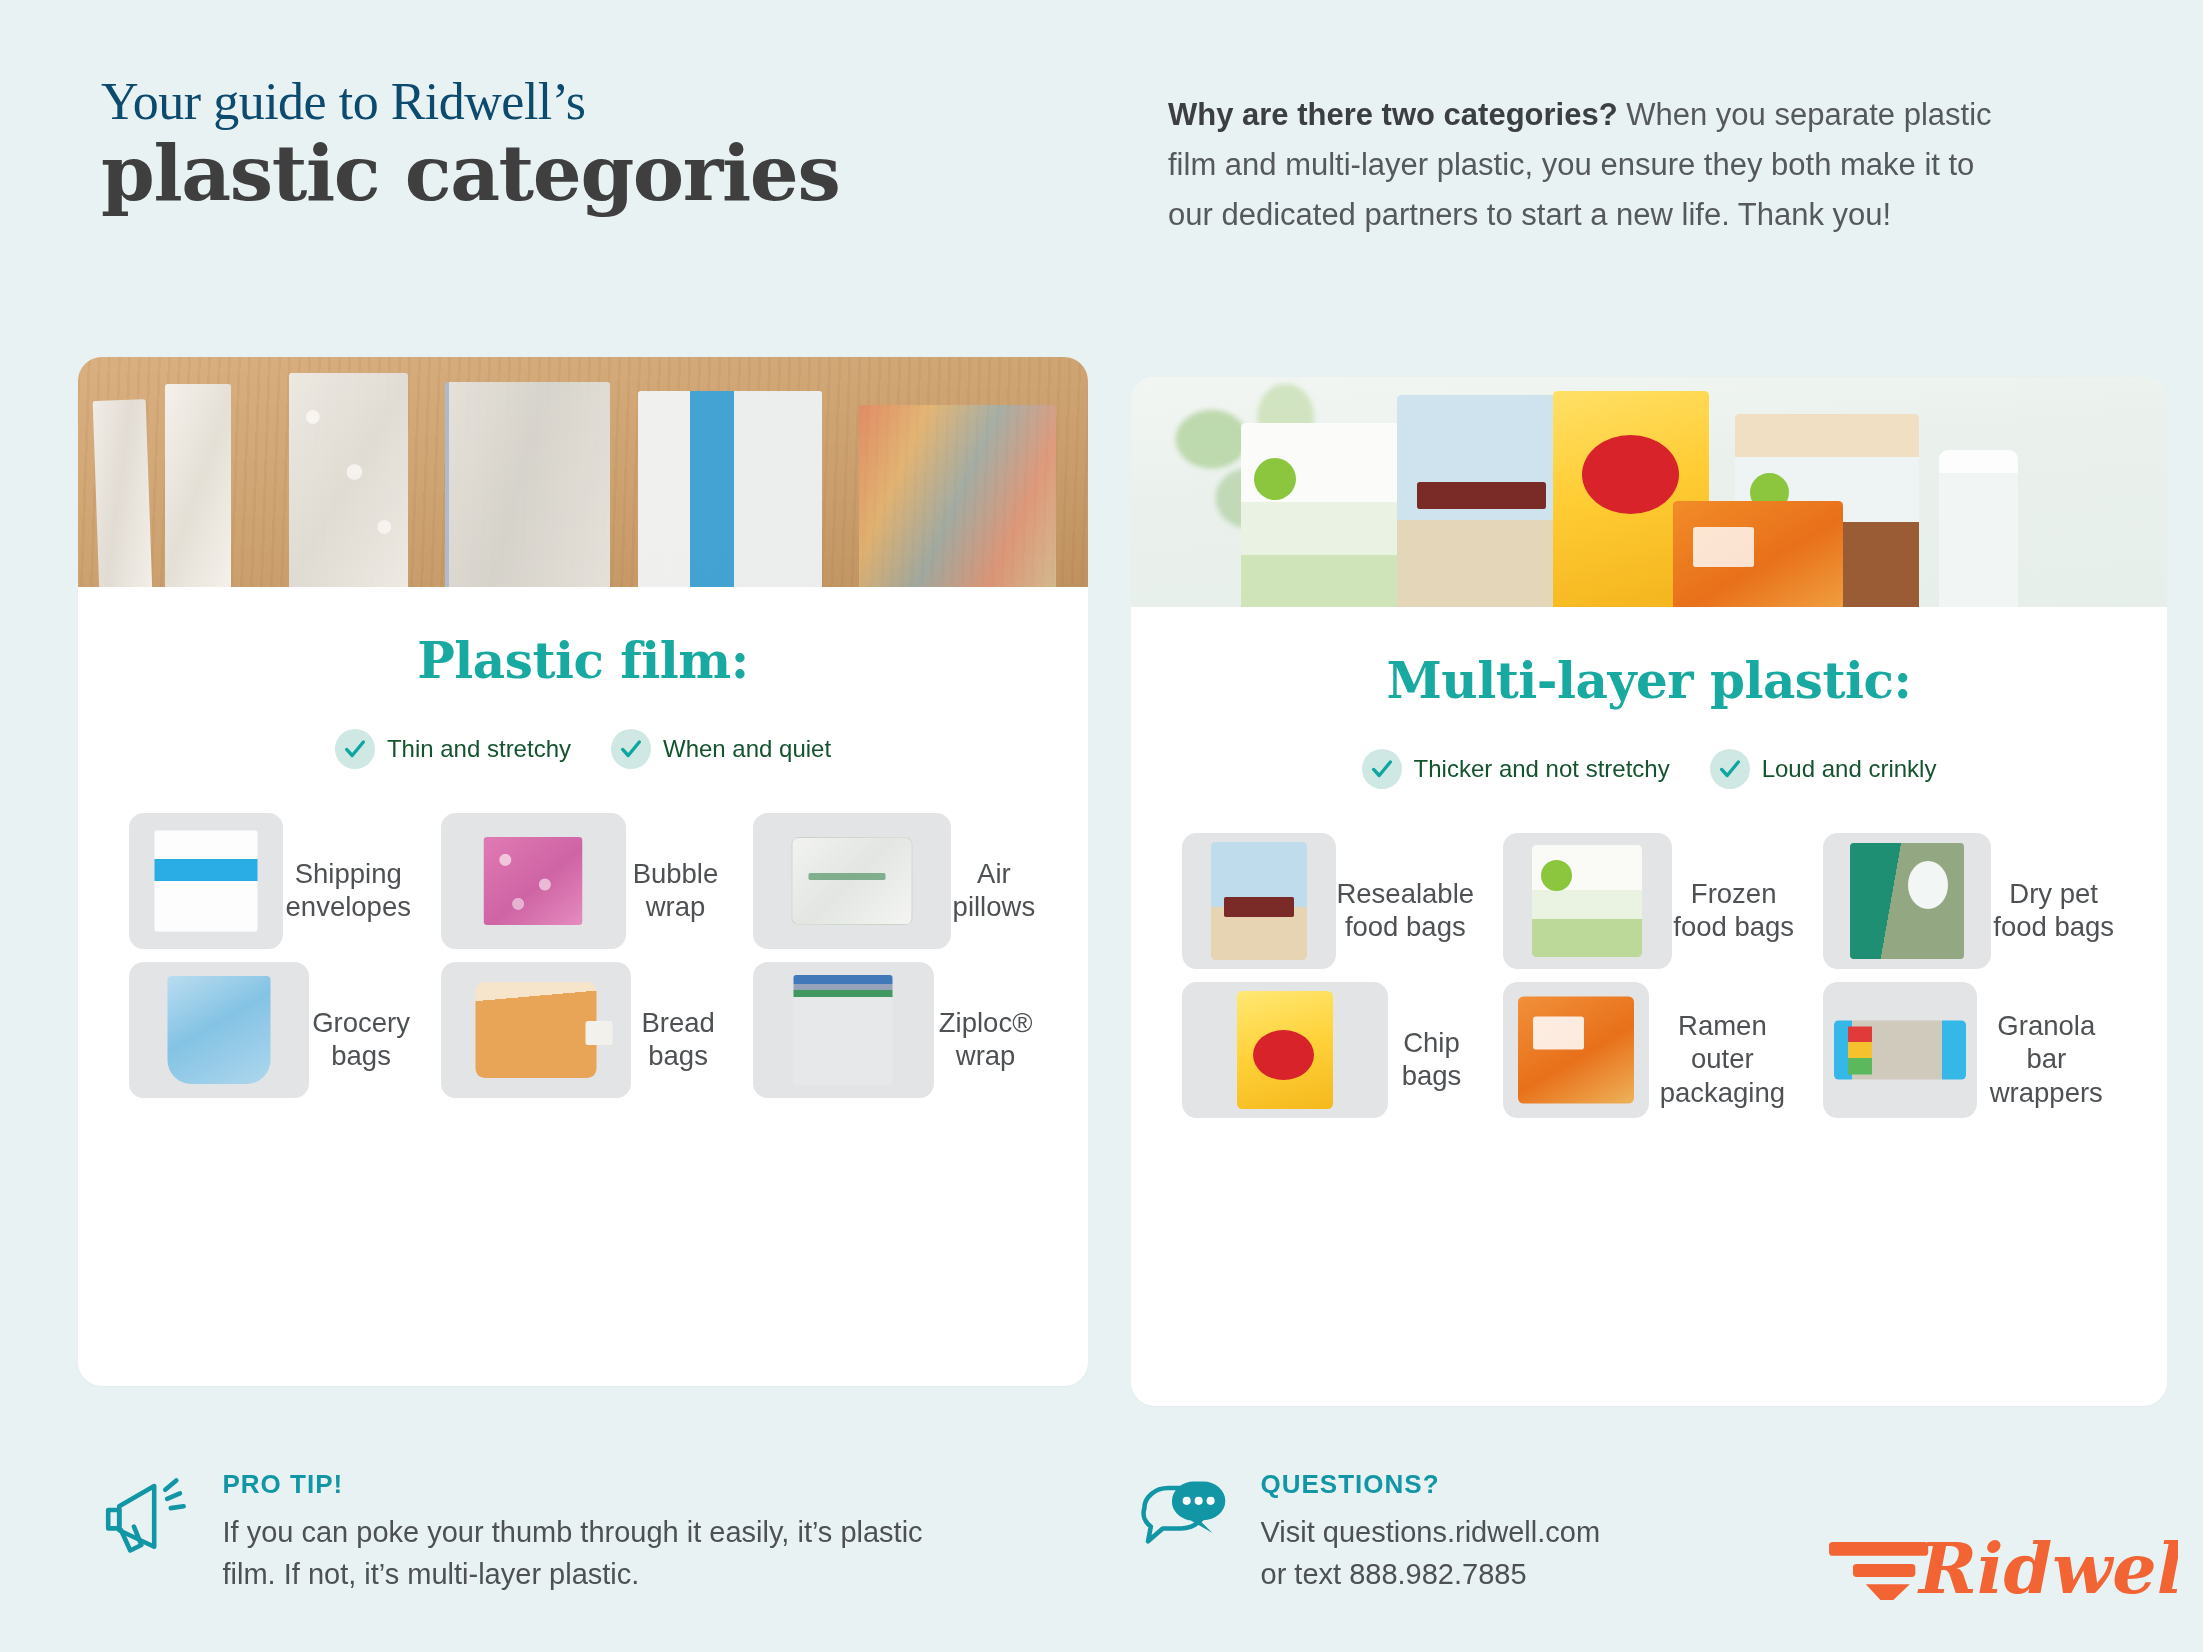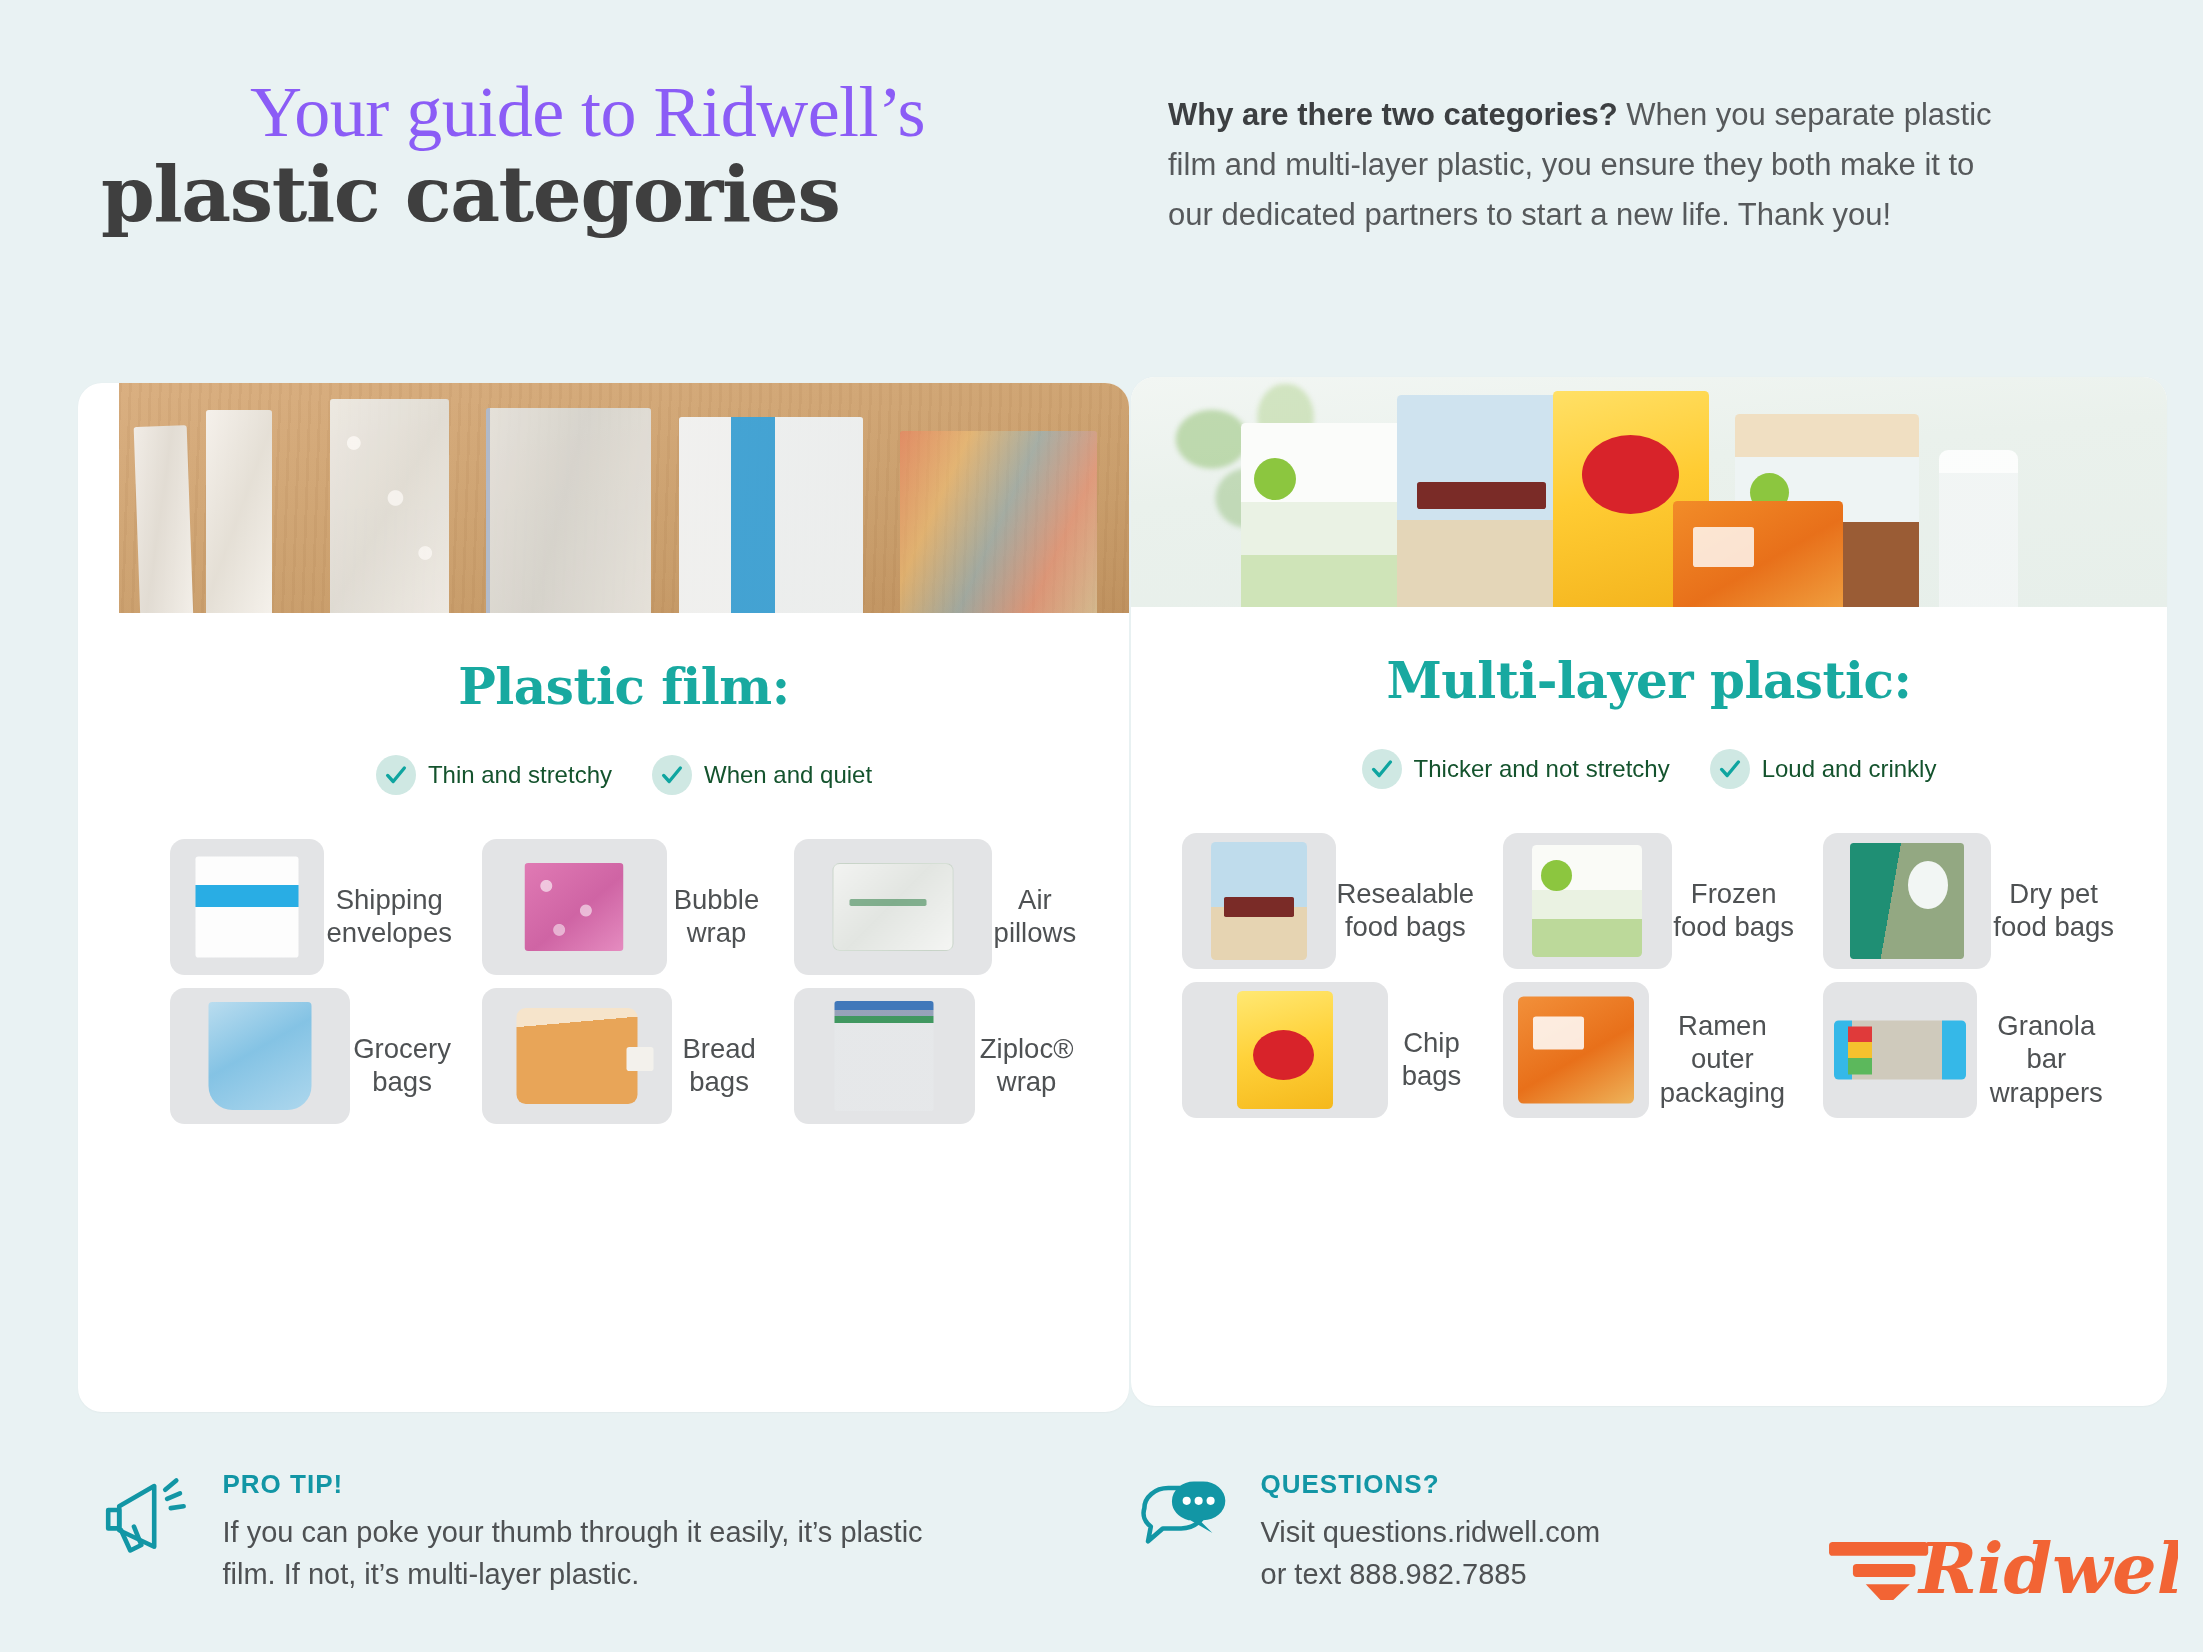--- a/index.html
+++ b/index.html
@@ -16,27 +16,26 @@
   }
 
   
   .header-left {
     position: absolute;
     left: 101px; top: 75px;
     width: 973px;
   }
   .title-line1 {
     font-family: "Liberation Serif", "DejaVu Serif", serif;
-    font-size: 72px;
+    font-size: 52px;
     font-weight: 400;
-    color: #8b5cf6;
+    color: #0c4a6e;
     letter-spacing: -0.5px;
     line-height: 1.04;
     white-space: nowrap;
-    text-align: center;
   }
   .title-line2 {
     font-family: "DejaVu Serif", "Liberation Serif", serif;
     font-size: 77px;
     font-weight: 700;
     color: #3f3f3f;
     letter-spacing: -1.4px;
     line-height: 1.05;
     margin-top: 3.7px;
     white-space: nowrap;
@@ -57,21 +56,21 @@
   }
 
   
   .card {
     position: absolute;
     background: #ffffff;
     border-radius: 24px;
     overflow: hidden;
     box-shadow: 0 0.9px 1.8px rgba(0,0,0,0.03);
   }
-  .card-left  { left: 78px;   top: 383px; width: 1010px; height: 1029px; padding-left: 41px; }
+  .card-left  { left: 78px;   top: 357px; width: 1010px; height: 1029px; }
   .card-right { left: 1131px; top: 377px; width: 1036px; height: 1029px; }
 
   .hero {
     position: relative;
     width: 100%;
     height: 230px;
     overflow: hidden;
   }
 
   

